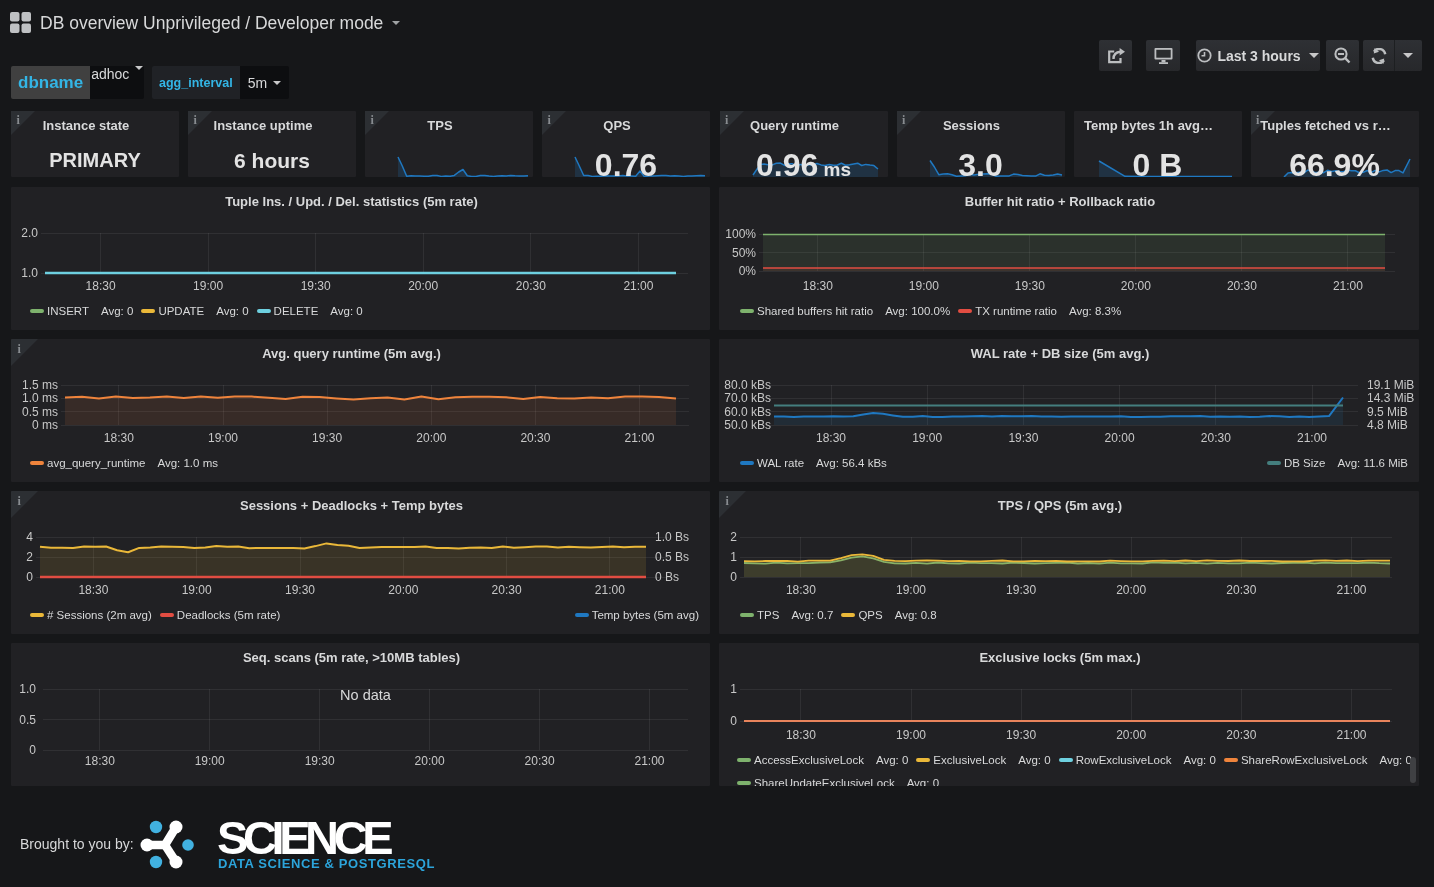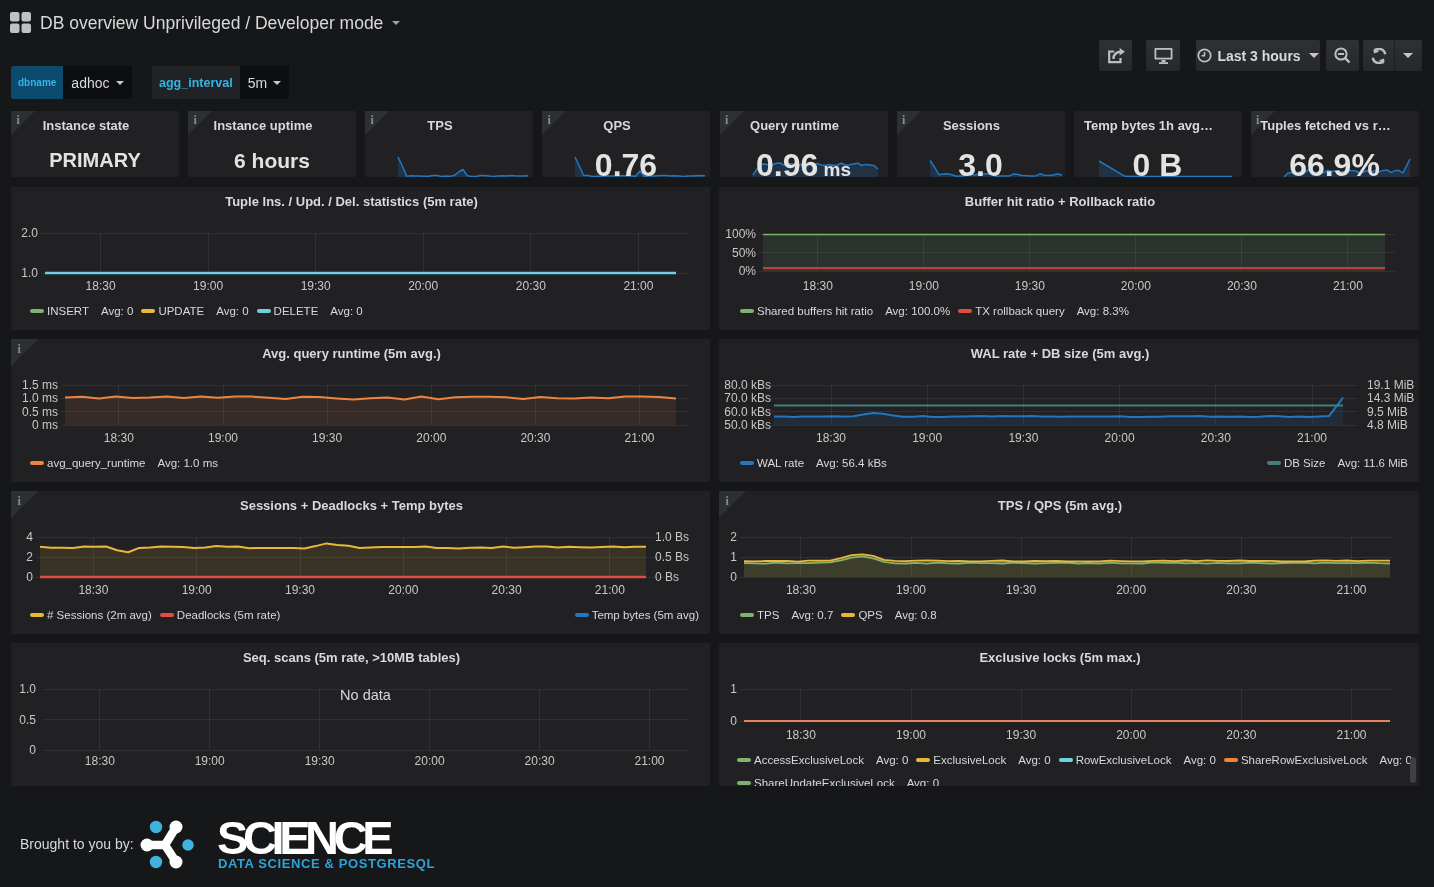--- a/index.html
+++ b/index.html
@@ -57,22 +57,22 @@
 <div style="position:absolute;left:31px;top:0;width:1px;height:31px;background:#1d1f21"></div>
 <svg width="16" height="16" viewBox="0 0 16 16" style="position:absolute;left:8px;top:7.5px">
 <path d="M14.2 6.3 A6.2 6.2 0 0 0 3.0 3.6" fill="none" stroke="#bcbec0" stroke-width="2.5"></path>
 <path d="M3.6 0 l-0.8 5.6 5.2-1.8 z" fill="#bcbec0"></path>
 <path d="M1.8 9.7 A6.2 6.2 0 0 0 13.0 12.4" fill="none" stroke="#bcbec0" stroke-width="2.5"></path>
 <path d="M12.4 16 l0.8-5.6 -5.2 1.8 z" fill="#bcbec0"></path>
     </svg>
 <span class="caret" style="position:absolute;left:40px;top:13px"></span>
   </div>
 <div class="abs" style="left:11px;top:66px;height:33px;display:flex">
-<div style="background:#0c4a6e;height:33px;display:flex;align-items:center;padding:0 7px;font-size:10px;font-weight:700;color:#33b5e5;border-radius:2px 0 0 2px">dbname</div>
-<div style="background:#0d0e10;height:33px;display:flex;align-items:center;padding:0 8px;font-size:14px;color:#d8d9da;border-radius:0 2px 2px 0">adhoc<span class="caret" style="margin-left:6px;border-left-width:4.5px;border-right-width:4.5px;border-top-width:4.5px"></span></div>
+<div style="background:#404040;height:33px;display:flex;align-items:center;padding:0 7px;font-size:17px;font-weight:700;color:#33b5e5;border-radius:2px 0 0 2px">dbname</div>
+<div style="background:#0d0e10;height:33px;display:flex;padding:0 1px;font-size:14px;color:#d8d9da;border-radius:0 2px 2px 0">adhoc<span class="caret" style="margin-left:6px;border-left-width:4.5px;border-right-width:4.5px;border-top-width:4.5px"></span></div>
 </div>
 <div class="abs" style="left:152px;top:66px;height:33px;display:flex">
 <div style="background:#202226;height:33px;display:flex;align-items:center;padding:0 7px;font-size:12.5px;font-weight:700;color:#33b5e5;border-radius:2px 0 0 2px">agg_interval</div>
 <div style="background:#0d0e10;height:33px;display:flex;align-items:center;padding:0 8px;font-size:14px;color:#d8d9da;border-radius:0 2px 2px 0">5m<span class="caret" style="margin-left:6px;border-left-width:4.5px;border-right-width:4.5px;border-top-width:4.5px"></span></div>
 </div>
 <div class="panel" style="left:11px;top:111px;width:168px;height:66px">
     <div class="corner" style="border-top-width:24px;border-right-width:24px"></div>
     <div class="cinfo" style="top:2px;left:5.5px">i</div>
     <div class="ptitle" style="top:7px;font-weight:700;font-size:13px">Instance state</div>
     <div class="abs" style="top:39px;width:100%;text-align:center;font-size:20px;font-weight:700;color:#e3e3e3;line-height:1">PRIMARY</div>
@@ -206,21 +206,21 @@
       <text x="628.9" y="103" text-anchor="middle" font-size="12" fill="#c8c8c8" font-family="Liberation Sans">21:00</text>
     </svg>
     <div class="legend" style="left:21px;top:118px">
       <div class="litem">
         <span class="sw" style="background:#7eb26d"></span>
         <span>Shared buffers hit ratio</span>
         <span class="avg">Avg: 100.0%</span>
       </div>
       <div class="litem">
         <span class="sw" style="background:#e24d42"></span>
-        <span>TX rollback query</span>
+        <span>TX runtime ratio</span>
         <span class="avg">Avg: 8.3%</span>
       </div>
     </div>
   </div>
 <div class="panel" style="left:11px;top:339px;width:699px;height:143px;overflow:hidden">
     <div class="corner"></div>
     <div class="cinfo">i</div>
     <div class="ptitle" style="top:7px">Avg. query runtime (5m avg.)</div>
     <svg class="abs" style="left:0;top:0" width="699" height="143">
       <line x1="50" y1="46" x2="678" y2="46" stroke="rgba(255,255,255,0.07)" stroke-width="1" shape-rendering="crispEdges"></line>

